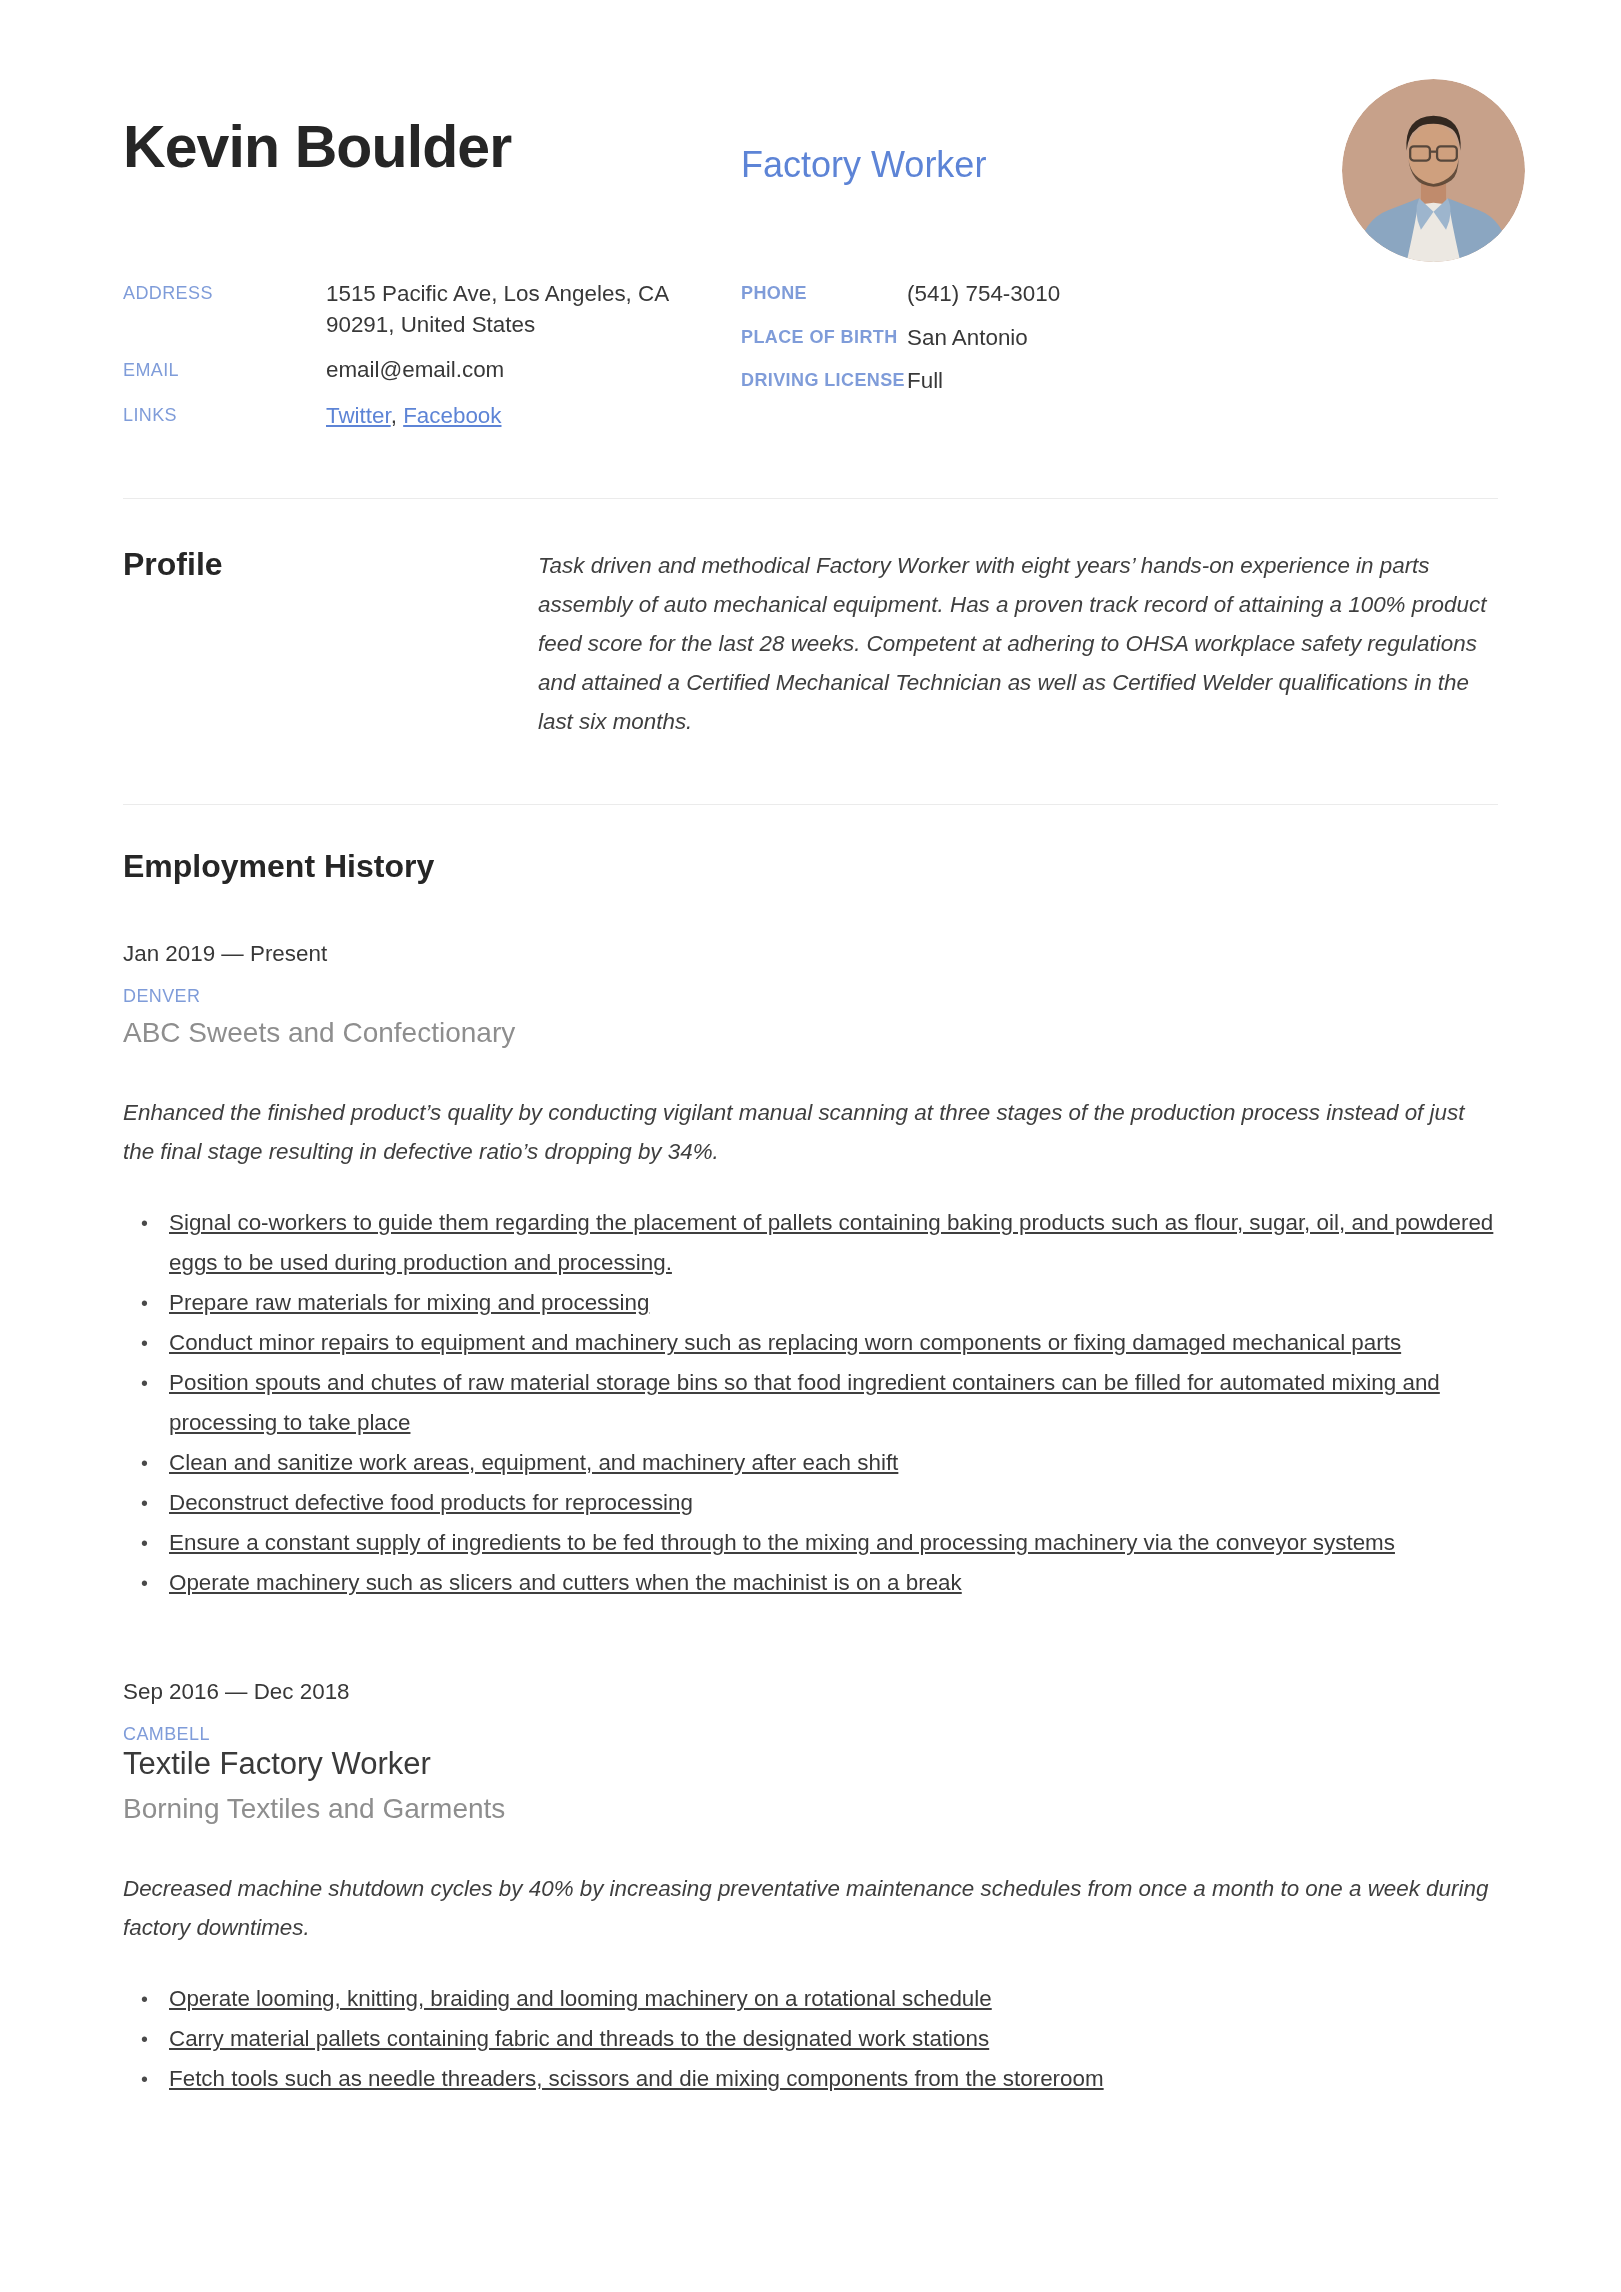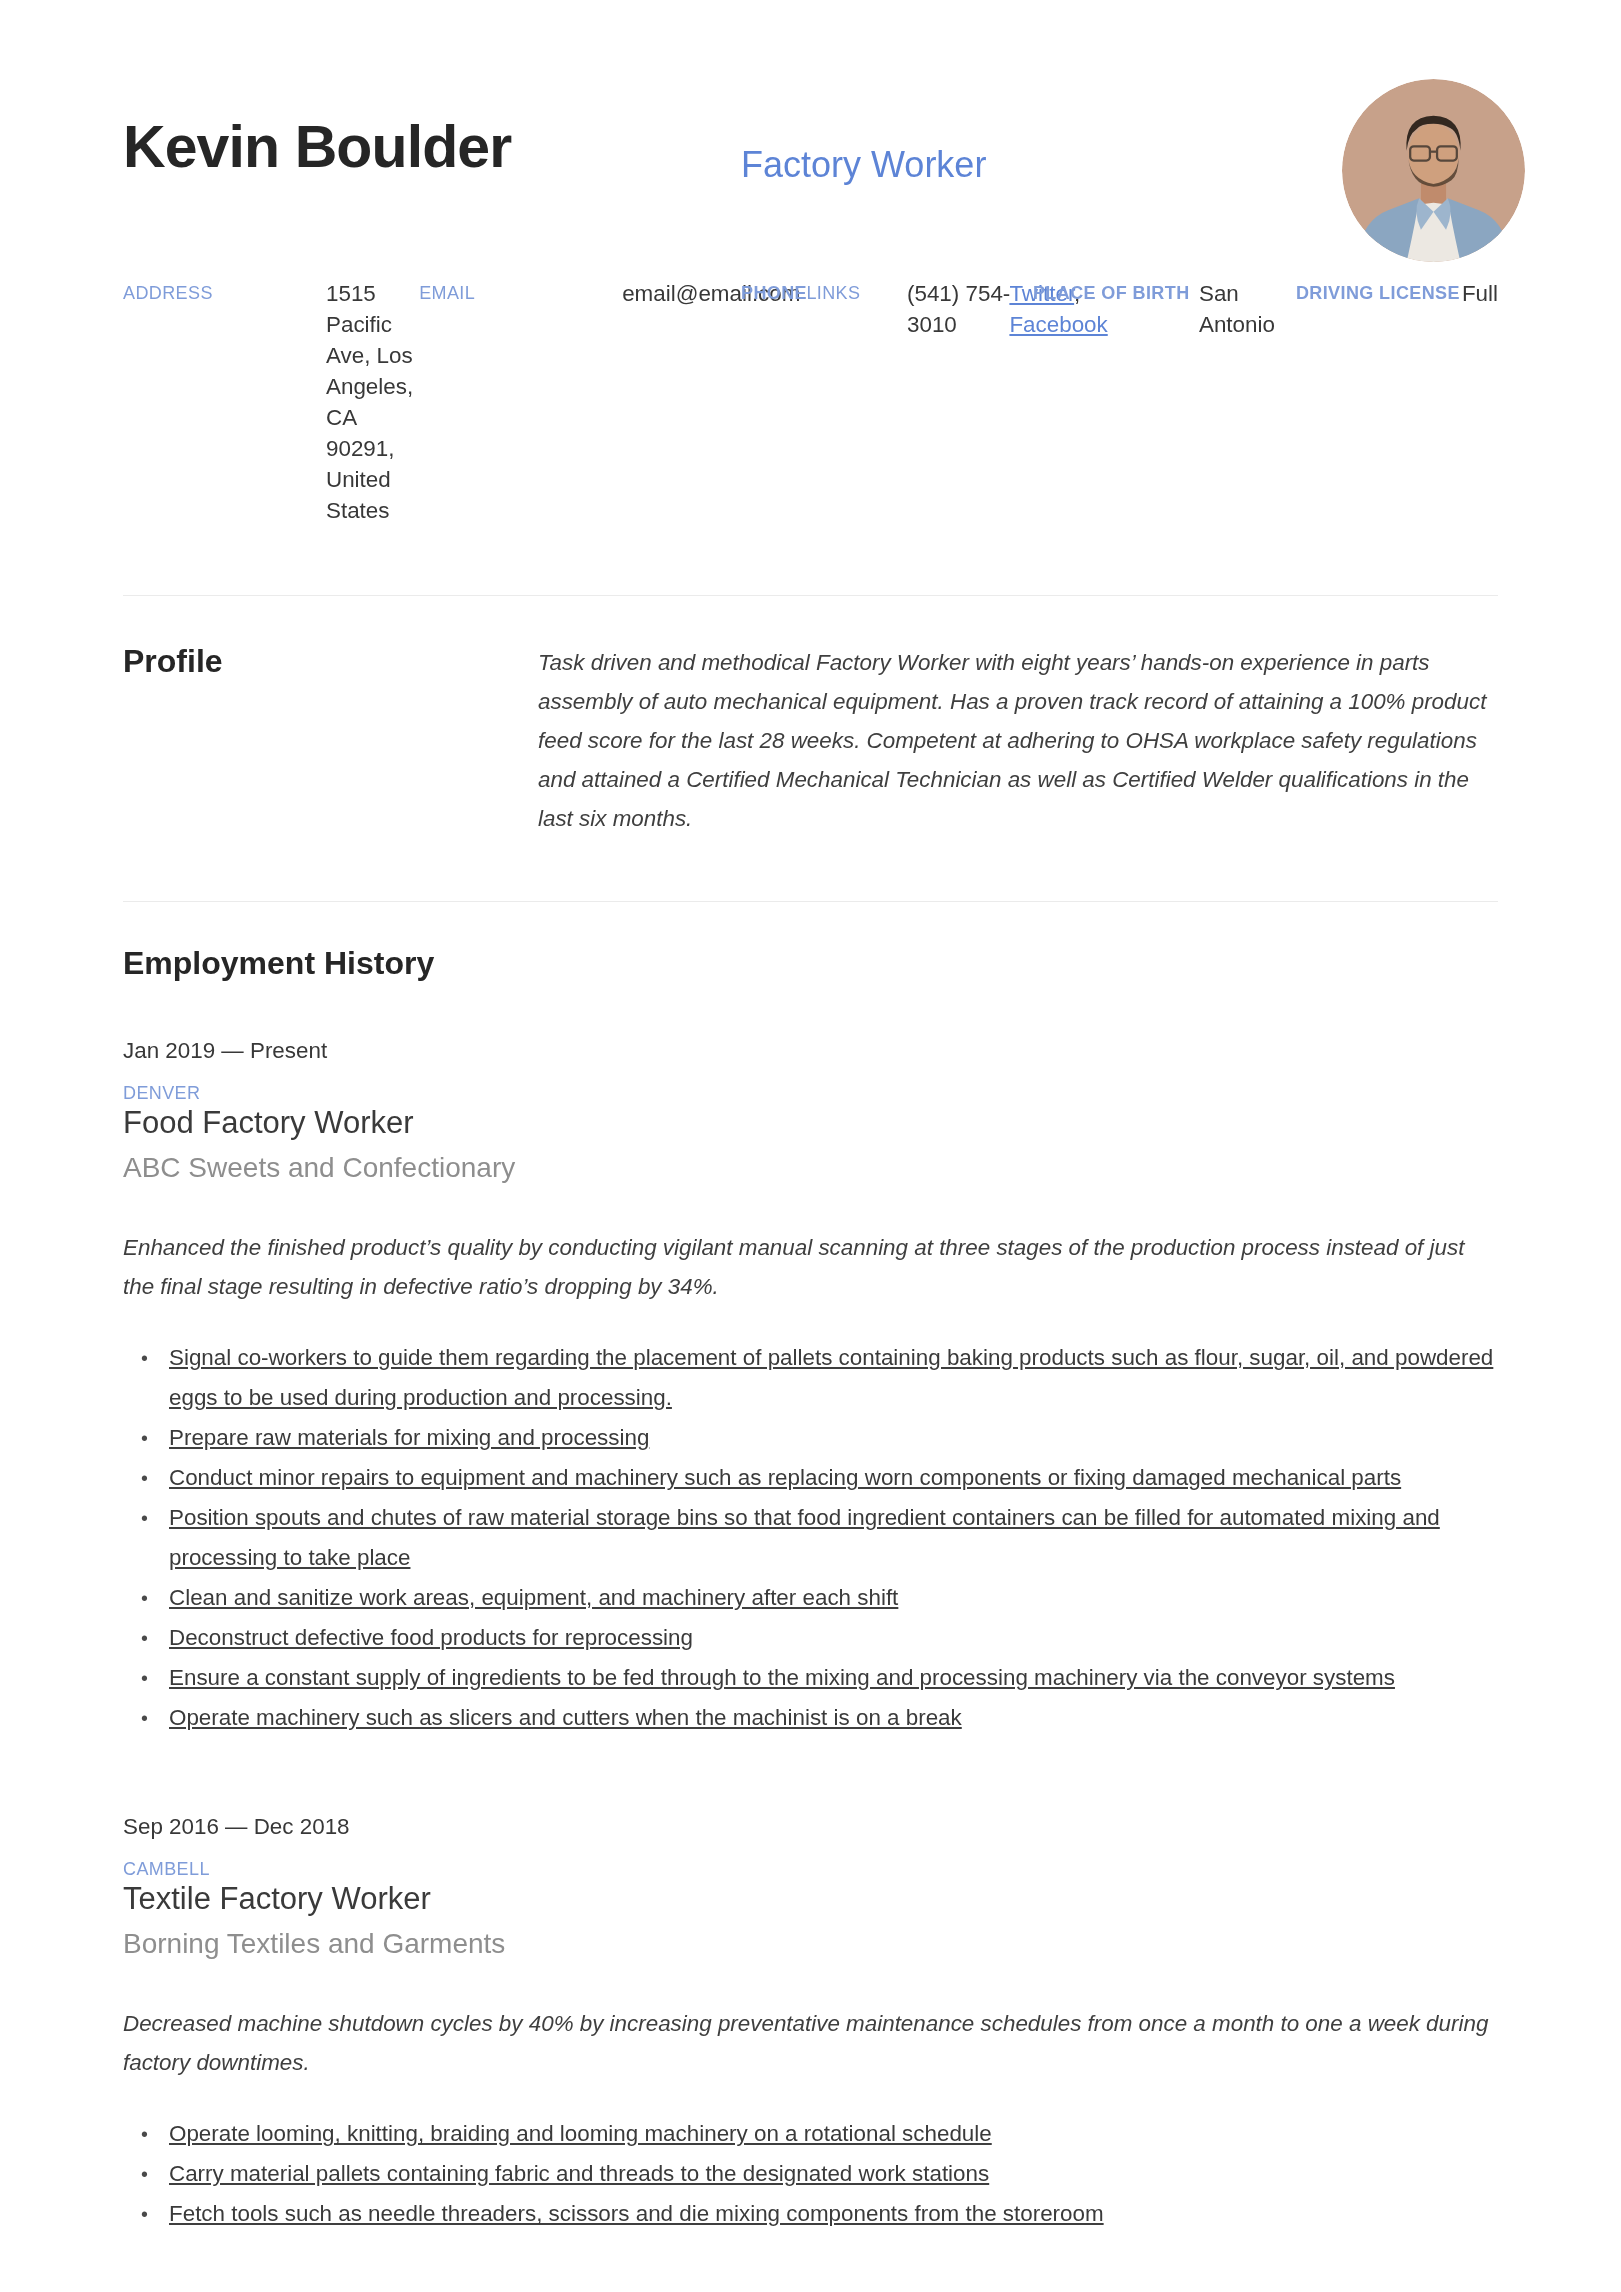--- a/index.html
+++ b/index.html
@@ -23,21 +23,21 @@
     font-size:36px; color:#5d84d6; line-height:1.1; white-space:nowrap;
   }
   .avatar {
     position:absolute; left:1342px; top:79px;
     width:183px; height:183px; border-radius:50%; overflow:hidden;
   }
   .avatar svg { display:block; width:183px; height:183px; }
 
   
   .contact { display:flex; padding:0 123px; }
-  .contact-col { display:flex; flex-direction:row;gap:6px; }
+  .contact-col { display:flex; flex-direction:column; }
   .contact-col.col1 { width:618px; }
   .contact-col.col2 { flex:1; }
   .contact-row { display:flex; align-items:flex-start; margin-bottom:12.5px; }
   .contact-row.mb-lg { margin-bottom:14.3px; }
   .contact-label {
     font-size:18px; color:#7f9cd9; letter-spacing:0.4px;
     padding-top:5.4px; flex:none;
   }
   .col1 .contact-label { width:203px; }
   .col2 .contact-label { width:166px;font-weight:bold; }
@@ -171,21 +171,20 @@
     <div class="section-heading">Employment History</div>
     <div class="section-body"></div>
   </div>
 
   <div class="job first">
     <div class="job-left">
       <div class="job-dates">Jan 2019 — Present</div>
       <div class="job-location">DENVER</div>
     </div>
     <div class="job-right">
-      <div class="job-position">Food Factory Worker</div>
       <div class="job-employer">ABC Sweets and Confectionary</div>
       <div class="job-summary">Enhanced the finished product’s quality by conducting vigilant manual scanning at three stages of the production process instead of just the final stage resulting in defective ratio’s dropping by 34%.</div>
       <div class="job-bullets">
         <div class="bullet">Signal co-workers to guide them regarding the placement of pallets containing baking products such as flour, sugar, oil, and powdered eggs to be used during production and processing.</div>
         <div class="bullet">Prepare raw materials for mixing and processing</div>
         <div class="bullet">Conduct minor repairs to equipment and machinery such as replacing worn components or fixing damaged mechanical parts</div>
         <div class="bullet">Position spouts and chutes of raw material storage bins so that food ingredient containers can be filled for automated mixing and processing to take place</div>
         <div class="bullet">Clean and sanitize work areas, equipment, and machinery after each shift</div>
         <div class="bullet">Deconstruct defective food products for reprocessing</div>
         <div class="bullet">Ensure a constant supply of ingredients to be fed through to the mixing and processing machinery via the conveyor systems</div>

